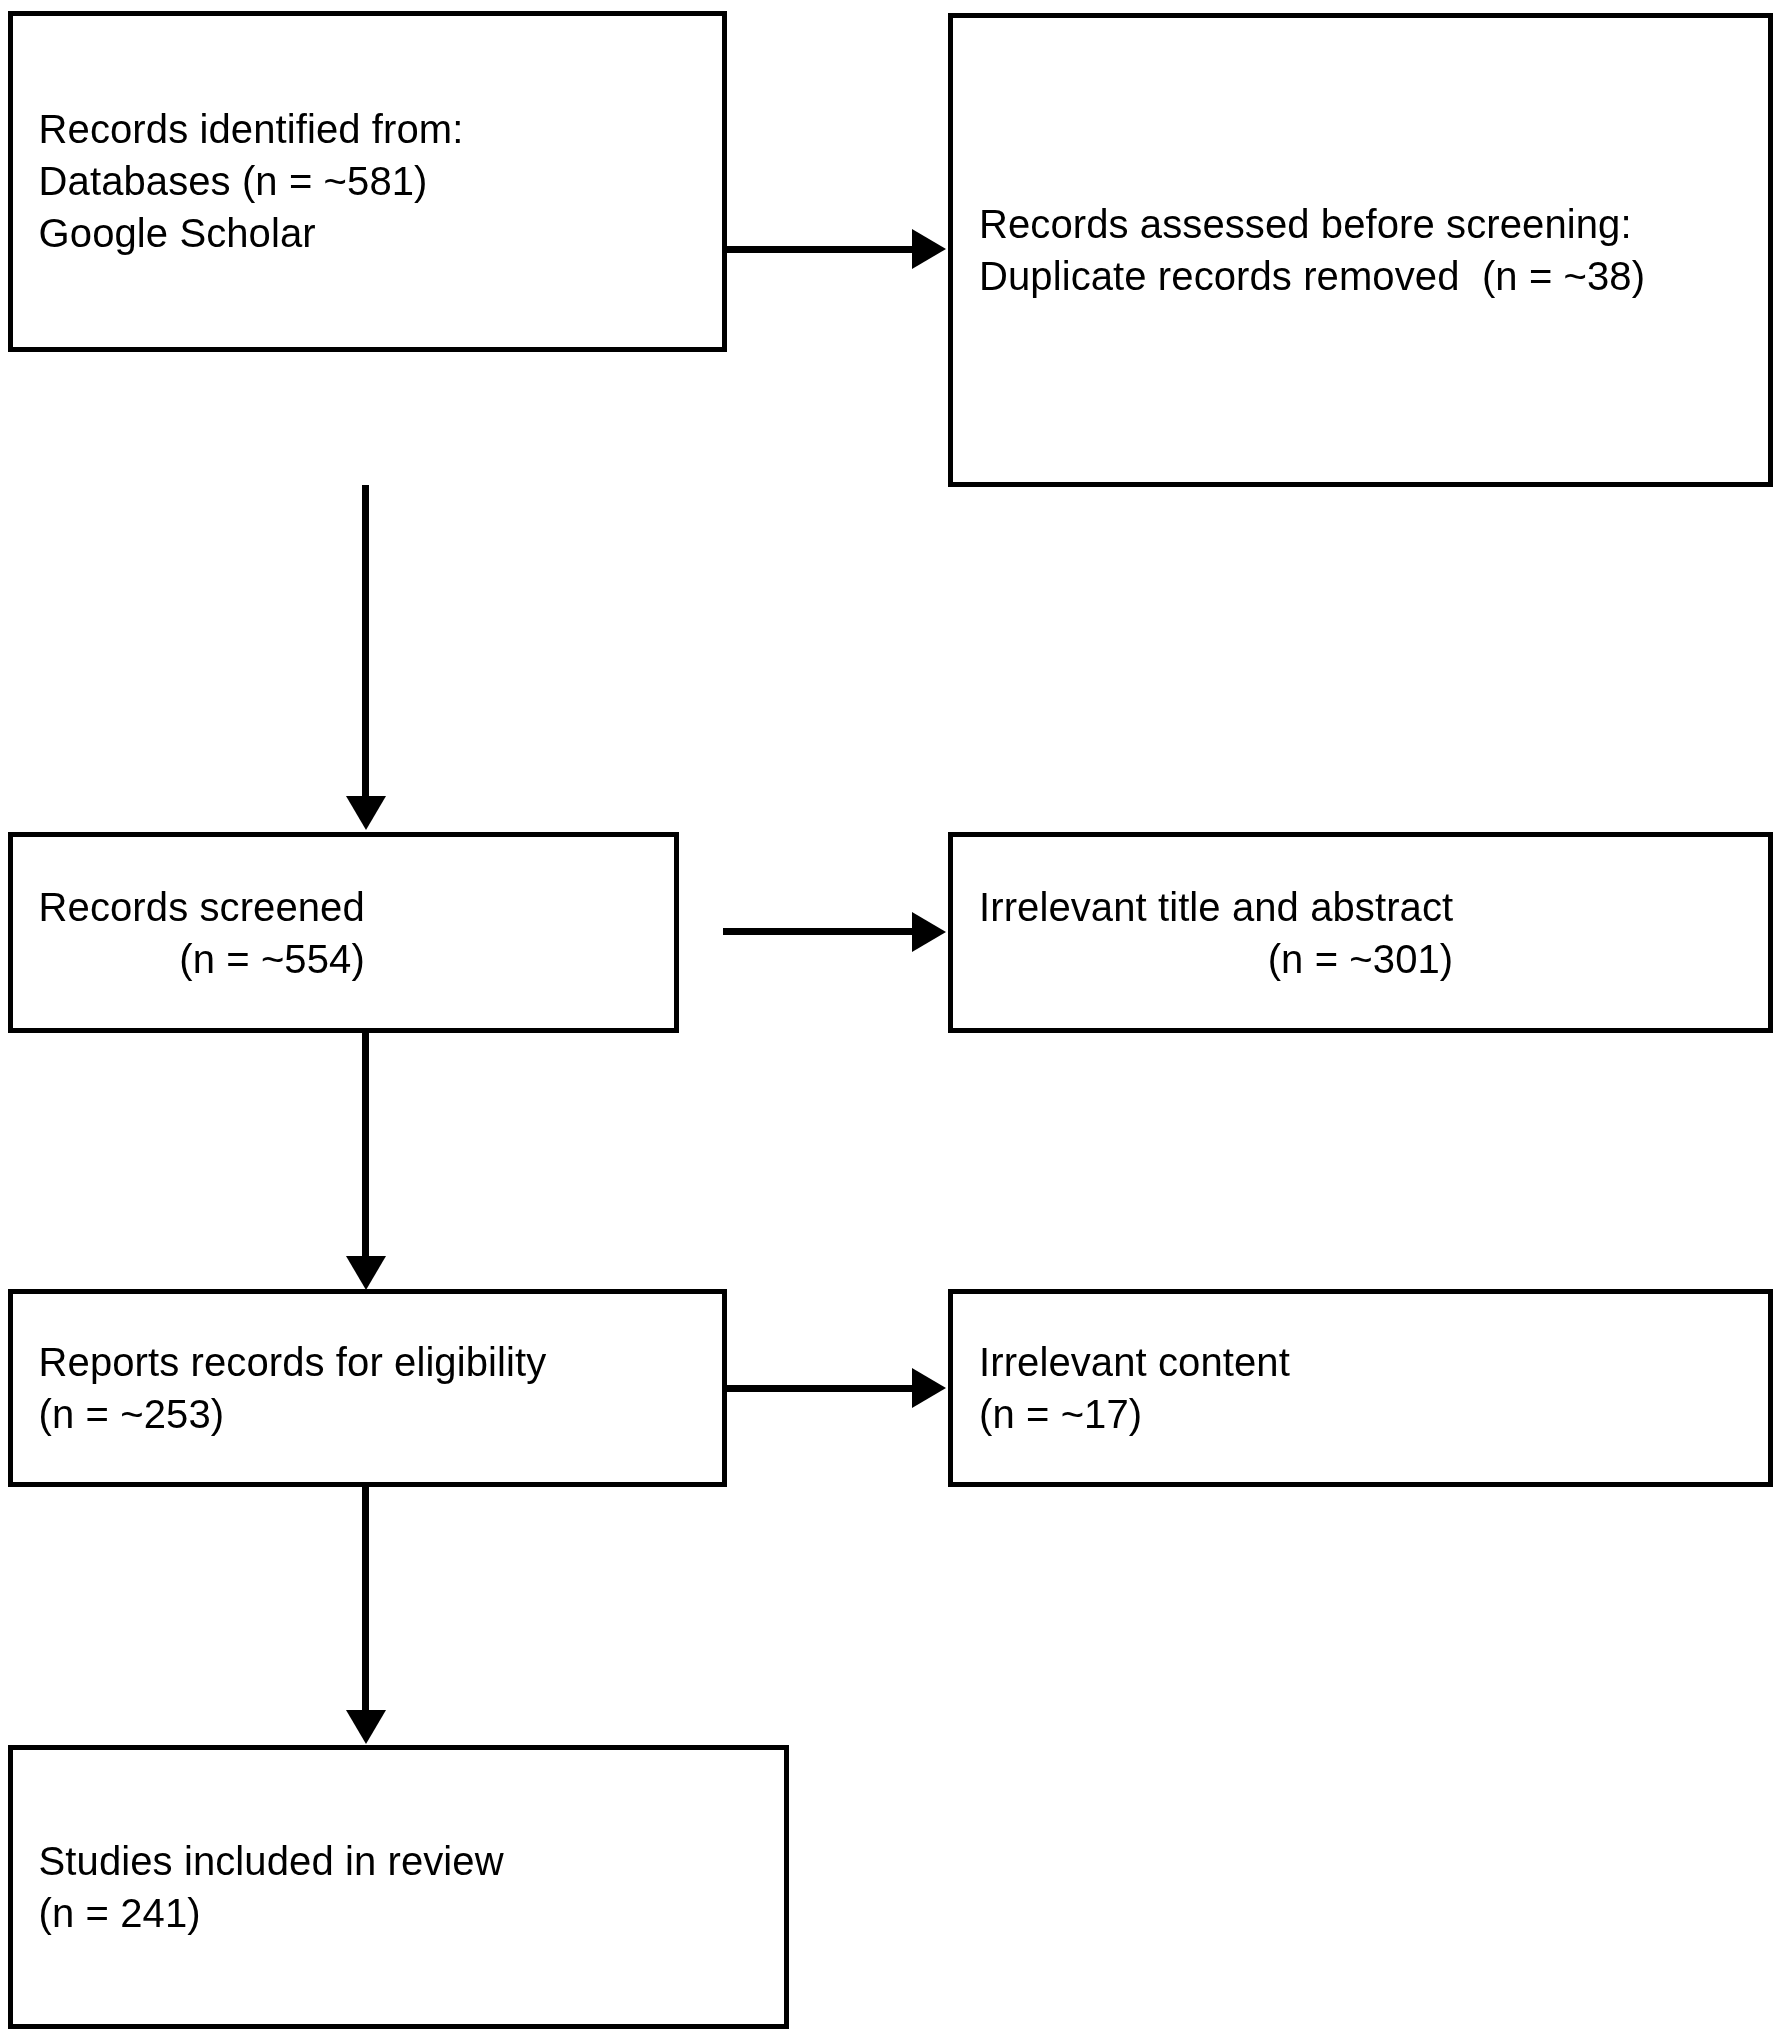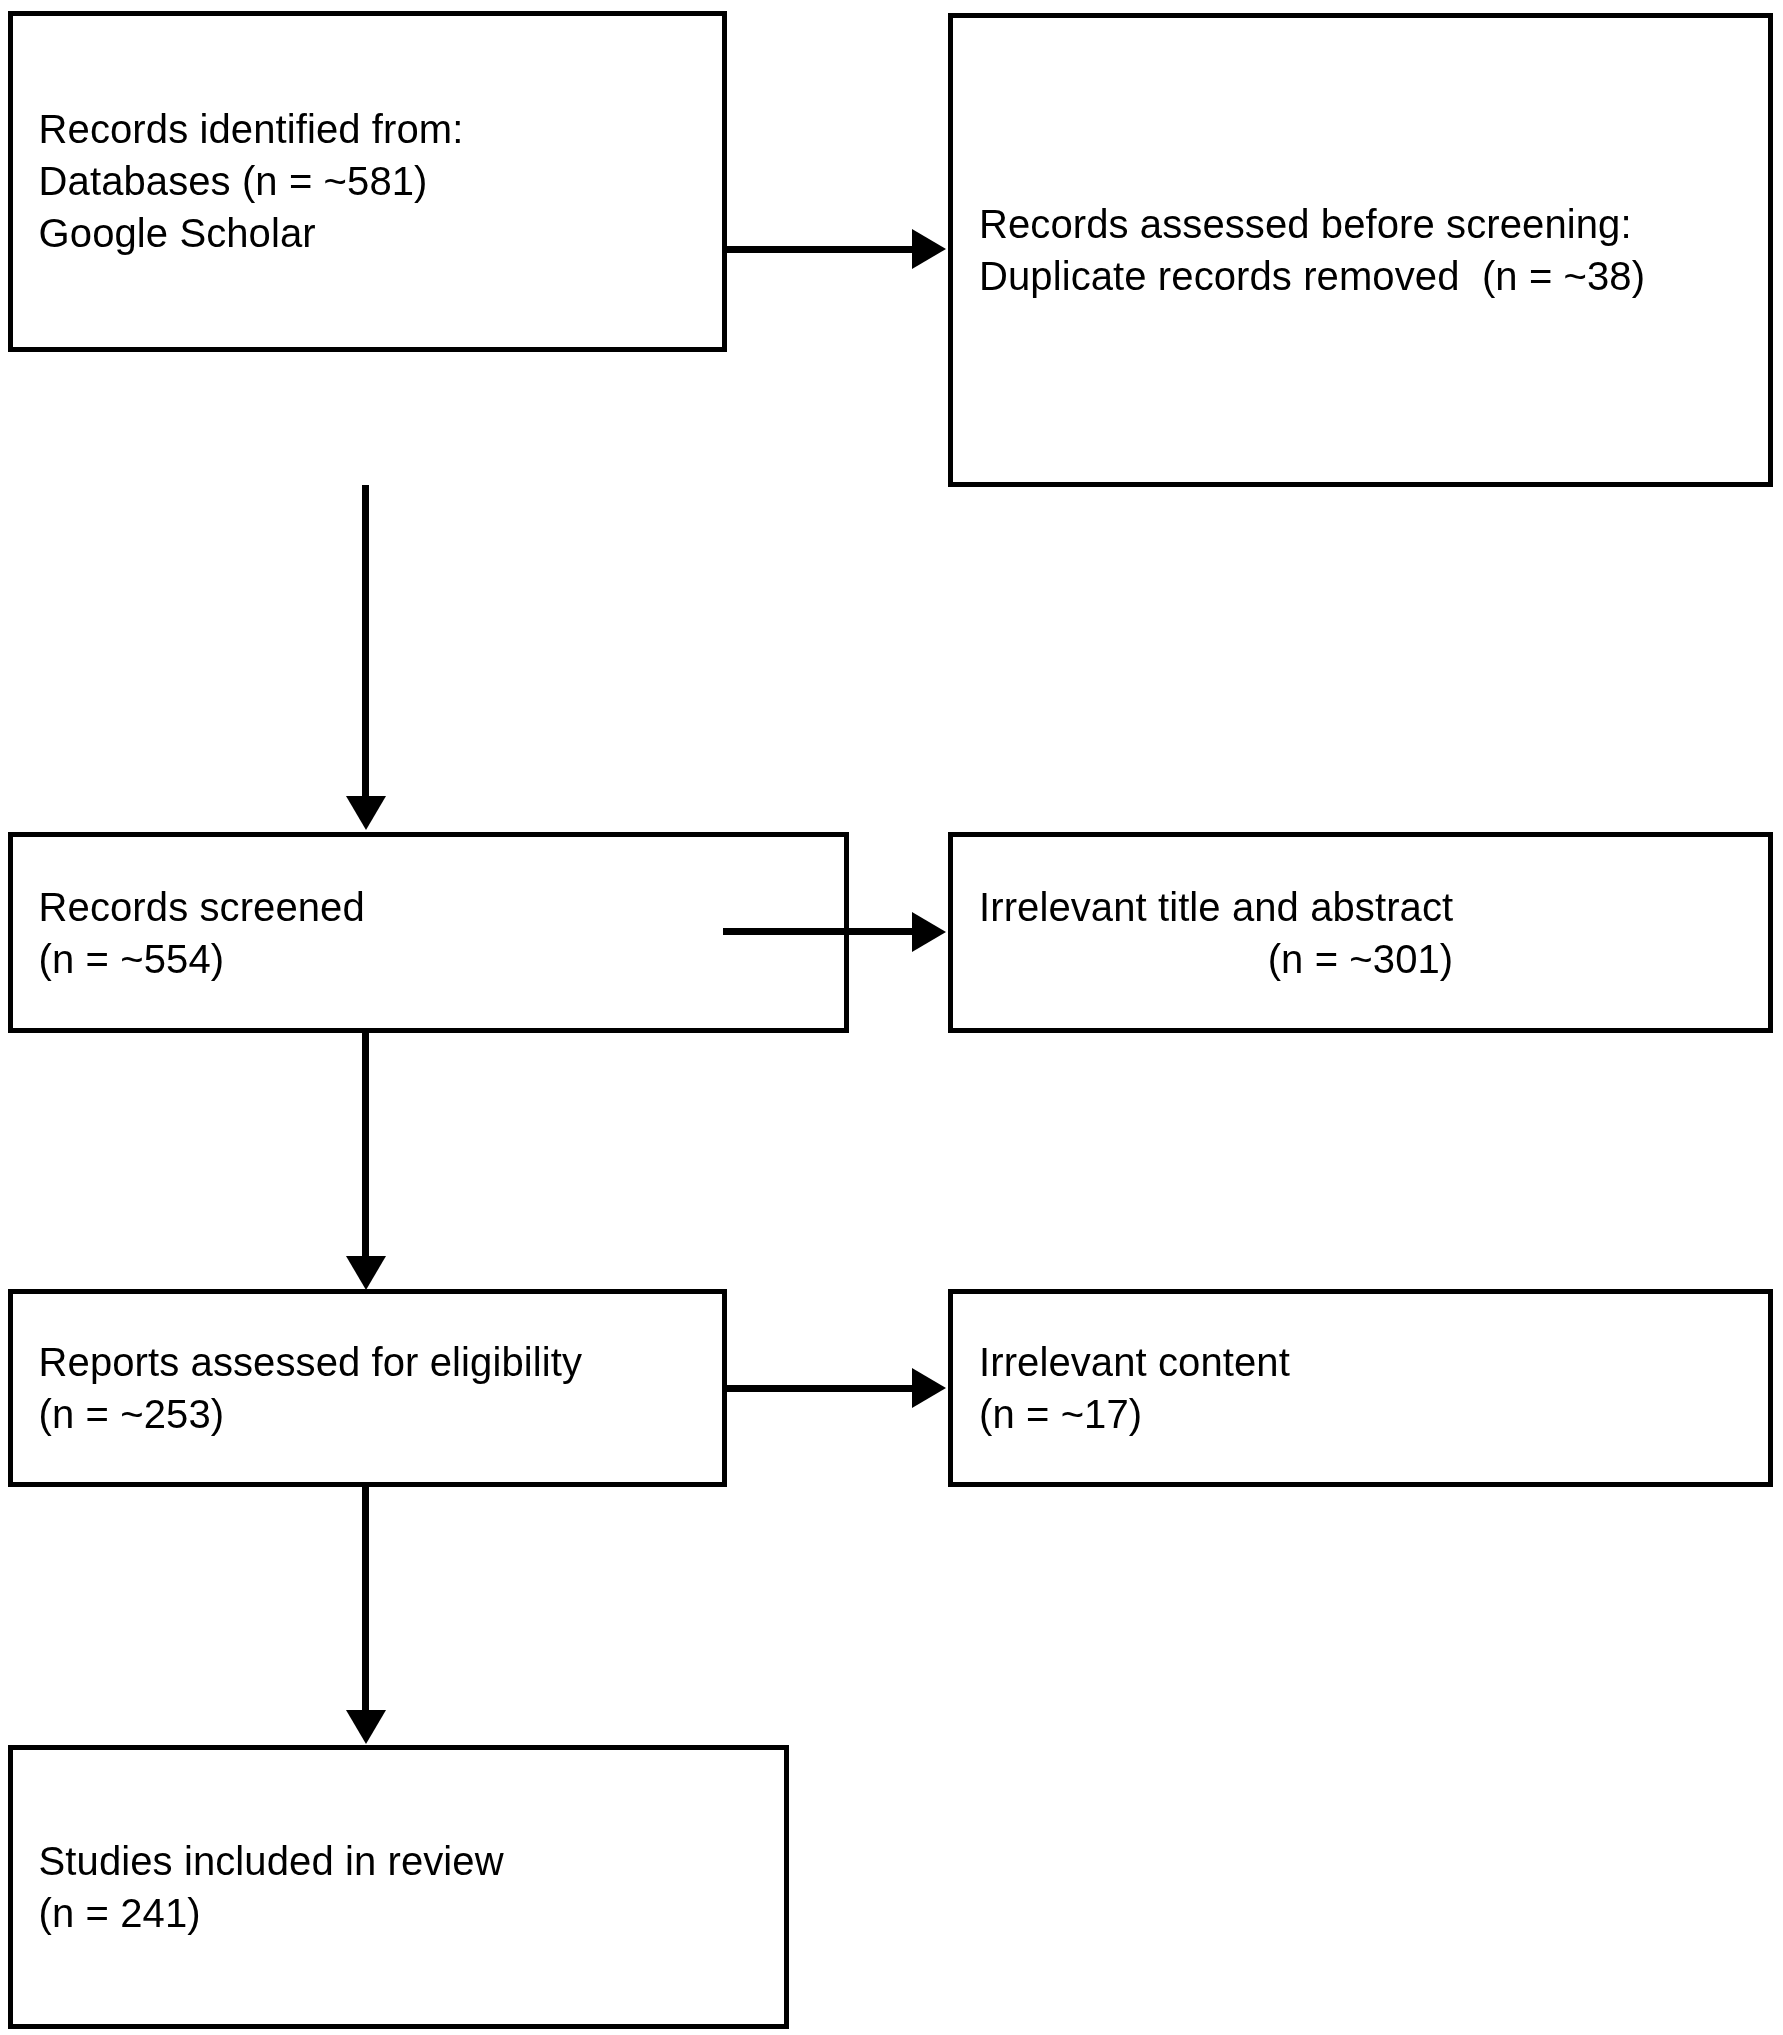--- a/index.html
+++ b/index.html
@@ -80,38 +80,38 @@
     <div class="txt"><span>Records assessed </span><span class="em">before screening</span><span>:</span>
 <span>Duplicate records removed  (n = ~38)</span></div>
   </div>
 
   <div class="h-line" style="left:723px; top:246px; width:192px;"></div>
   <div class="arrow-right" style="left:912px; top:229px;"></div>
 
   <div class="v-line" style="left:362px; top:485px; height:314px;"></div>
   <div class="arrow-down" style="left:346px; top:796px;"></div>
 
-  <div class="node" style="left:7.6px; top:832px; width:841px; height:201px;">
+  <div class="node" style="left:7.6px; top:832px; width:671px; height:201px;text-align:right;">
     <div class="txt"><span>Records screened</span>
 <span>(n = ~554)</span></div>
   </div>
 
   <div class="node" style="left:948px; top:832px; width:825px; height:201px;text-align:right;">
     <div class="txt"><span>Irrelevant title and abstract</span>
 <span>(n = ~301)</span></div>
   </div>
 
   <div class="h-line" style="left:723px; top:928px; width:192px;"></div>
   <div class="arrow-right" style="left:912px; top:912px;"></div>
 
   <div class="v-line" style="left:362px; top:1031px; height:229px;"></div>
   <div class="arrow-down" style="left:346px; top:1256px;"></div>
 
   <div class="node" style="left:7.6px; top:1289px; width:719px; height:198px;">
-    <div class="txt"><span>Reports assessed for eligibility</span>
+    <div class="txt"><span>Reports records for eligibility</span>
 <span>(n = ~253)</span></div>
   </div>
 
   <div class="node" style="left:948px; top:1289px; width:825px; height:198px;">
     <div class="txt"><span>Irrelevant content</span>
 <span>(n = ~17)</span></div>
   </div>
 
   <div class="h-line" style="left:723px; top:1385px; width:192px;"></div>
   <div class="arrow-right" style="left:912px; top:1368px;"></div>

